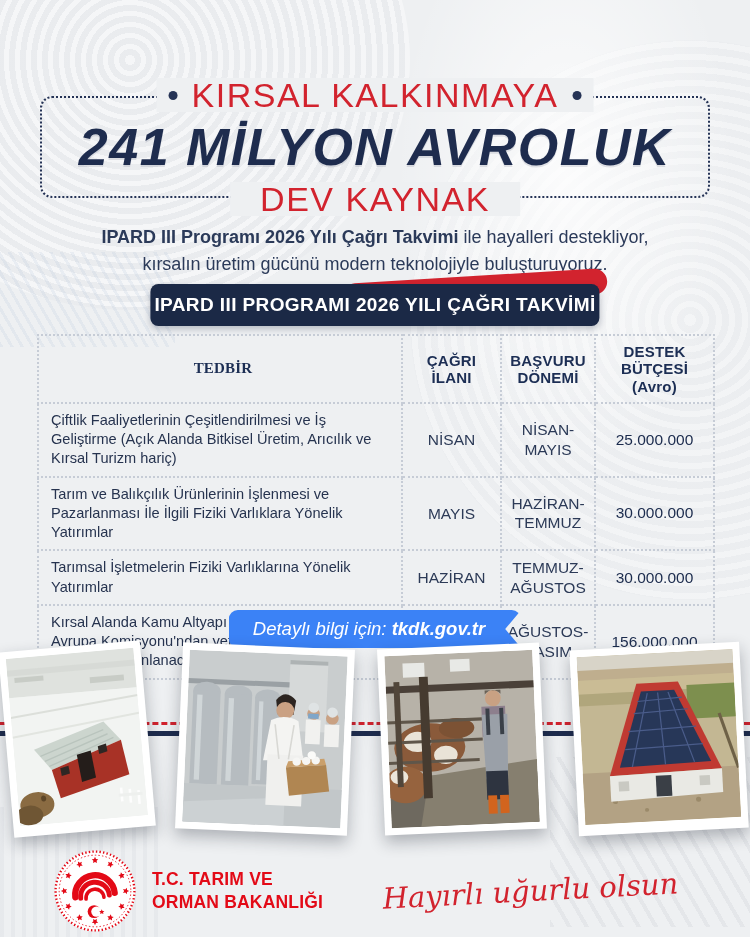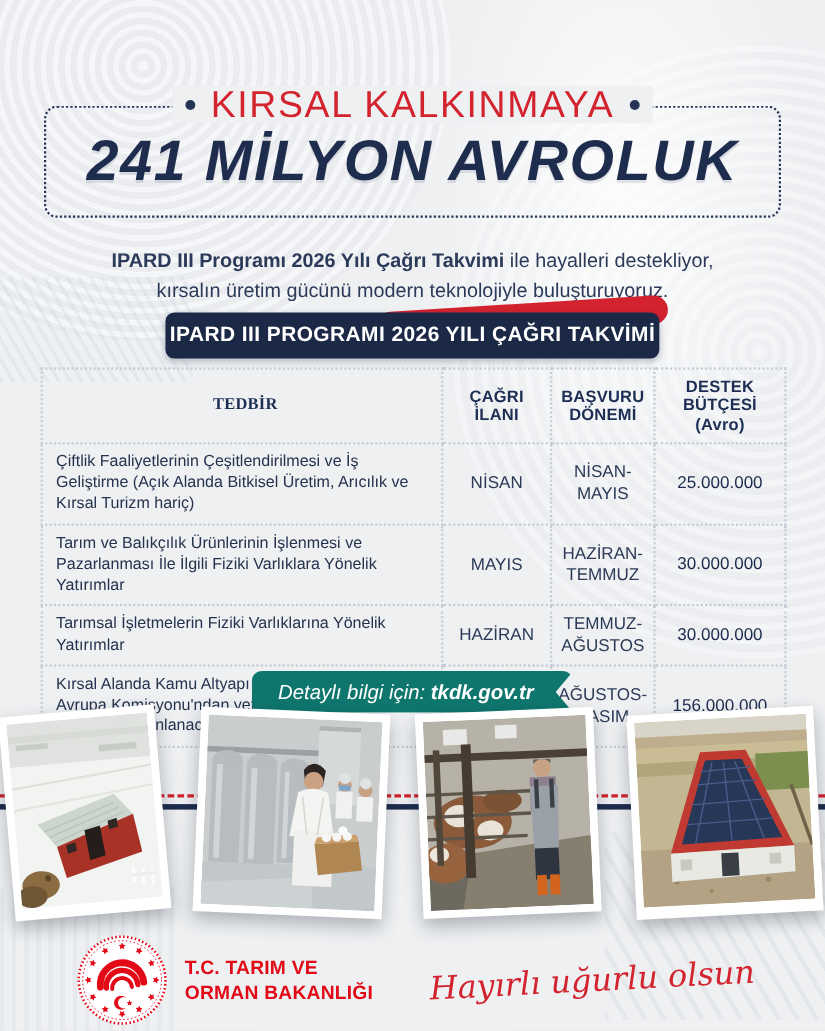--- a/index.html
+++ b/index.html
@@ -58,41 +58,41 @@
   table.cal th, table.cal td{border:2px dotted #c6ccd6; vertical-align:middle;}
   table.cal th{color:#1c2e54; font-size:15px; font-weight:bold; letter-spacing:.2px;
     line-height:1.15; padding:7px 6px; text-align:center; height:28px;}
   table.cal th.t-left{text-align:center; padding-left:12px;font-family:Liberation Serif, serif;}
   td.tedbir{font-size:14.6px; color:#26334f; line-height:1.32; padding:7px 10px 7px 12px; text-align:left;}
   td.month, td.period{font-size:15.5px; color:#2c3a57; text-align:center; padding:4px 4px; line-height:1.25;}
   td.budget{font-size:15.5px; color:#1b2b4d; font-weight:normal; text-align:center; padding:4px 2px;}
 
   
   .info-banner{position:absolute; left:50%; top:610px; transform:translateX(-50%);
-    background:#0f766e; color:#fff; font-style:italic; font-size:18.5px;
+    background:#3b82f6; color:#fff; font-style:italic; font-size:18.5px;
     padding:8px 36px 8px 24px; border-radius:9px; white-space:nowrap;
     clip-path:polygon(0 0, 100% 0, calc(100% - 16px) 50%, 100% 100%, 0 100%);}
   .info-banner .b{font-weight:bold;}
 
   
   .photos{position:absolute; left:0; right:0; top:646px; height:205px;}
   .line-red{position:absolute; left:0; right:0; top:76px; border-top:3px dashed #d2232e;}
   .line-navy{position:absolute; left:0; right:0; top:85px; height:5px; background:#1e2c4e;}
   .photo-row{position:absolute; left:0; right:0; top:0; display:flex;
     justify-content:space-between; padding:0 6px;}
   figure.photo{margin:0; background:#fff; padding:7px;
     box-shadow:0 7px 16px rgba(20,25,40,.30);}
   figure.photo svg{display:block;}
   .p1{transform:rotate(-5deg); margin-top:12px;}
   .p2{transform:rotate(2.5deg); margin-top:2px;}
   .p3{transform:rotate(-2.5deg); margin-top:5px;}
   .p4{transform:rotate(-3deg); margin-top:9px;}
 
   
-  .footer{position:absolute; left:68px; right:36px; top:846px; height:90px;
+  .footer{position:absolute; left:52px; right:36px; top:846px; height:90px;
     display:flex; align-items:center;justify-content:flex-end;}
   .ministry{margin-left:14px; color:#e30a17; font-weight:bold; font-size:17.5px;
     line-height:1.3; letter-spacing:.2px; white-space:nowrap;}
   .slogan{flex:1; text-align:center; font-family:"DejaVu Serif", serif; font-style:italic;
     color:#d2232e; font-size:29px; transform:rotate(-3deg); margin-left:24px; white-space:nowrap;}
 </style>
 </head>
 <body>
 
 <div id="poster">
@@ -104,20 +104,23 @@
   <div class="deco stripes-br"></div>
   <div class="deco stripes-bl"></div>
 
   <div class="header-box">
     <div class="hl-top">
       <span class="hl-dot"></span>
       <span>KIRSAL KALKINMAYA</span>
       <span class="hl-dot"></span>
     </div>
     <div class="hl-mid">241 MİLYON AVROLUK</div>
+    <div class="hl-bottom">
+      <span>DEV KAYNAK</span>
+    </div>
   </div>
 
   <div class="intro">
     <div><span class="b">IPARD III Programı 2026 Yılı Çağrı Takvimi</span><span> ile hayalleri destekliyor,</span></div>
     <div>kırsalın üretim gücünü modern teknolojiyle buluşturuyoruz.</div>
   </div>
 
   <div class="banner-wrap">
     <div class="banner-swoosh"></div>
     <div class="banner">IPARD III PROGRAMI 2026 YILI ÇAĞRI TAKVİMİ</div>

